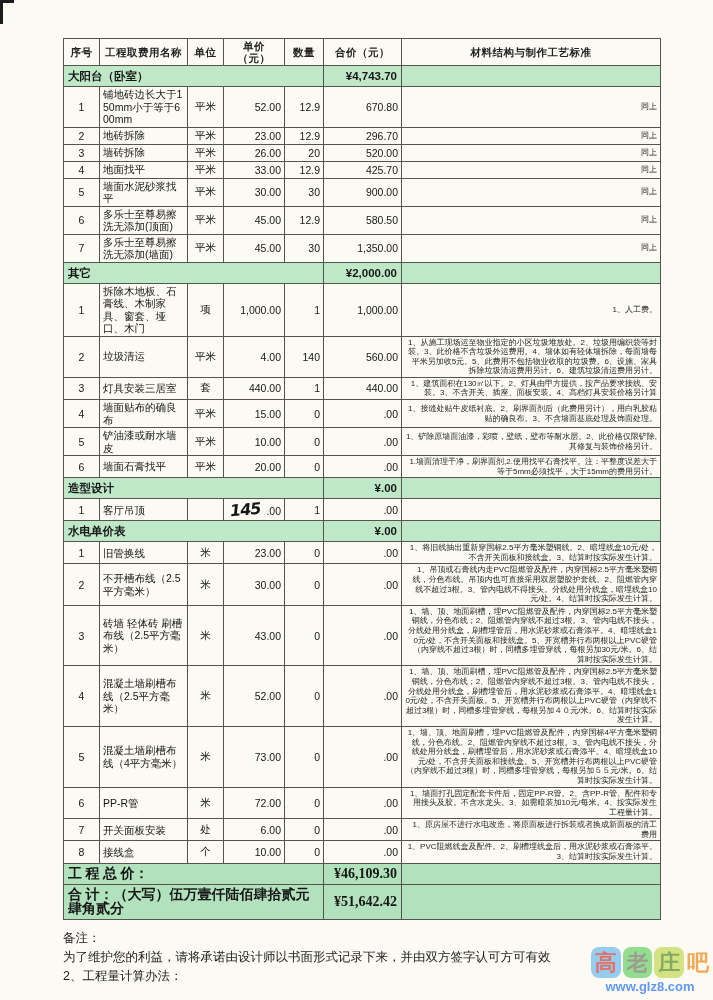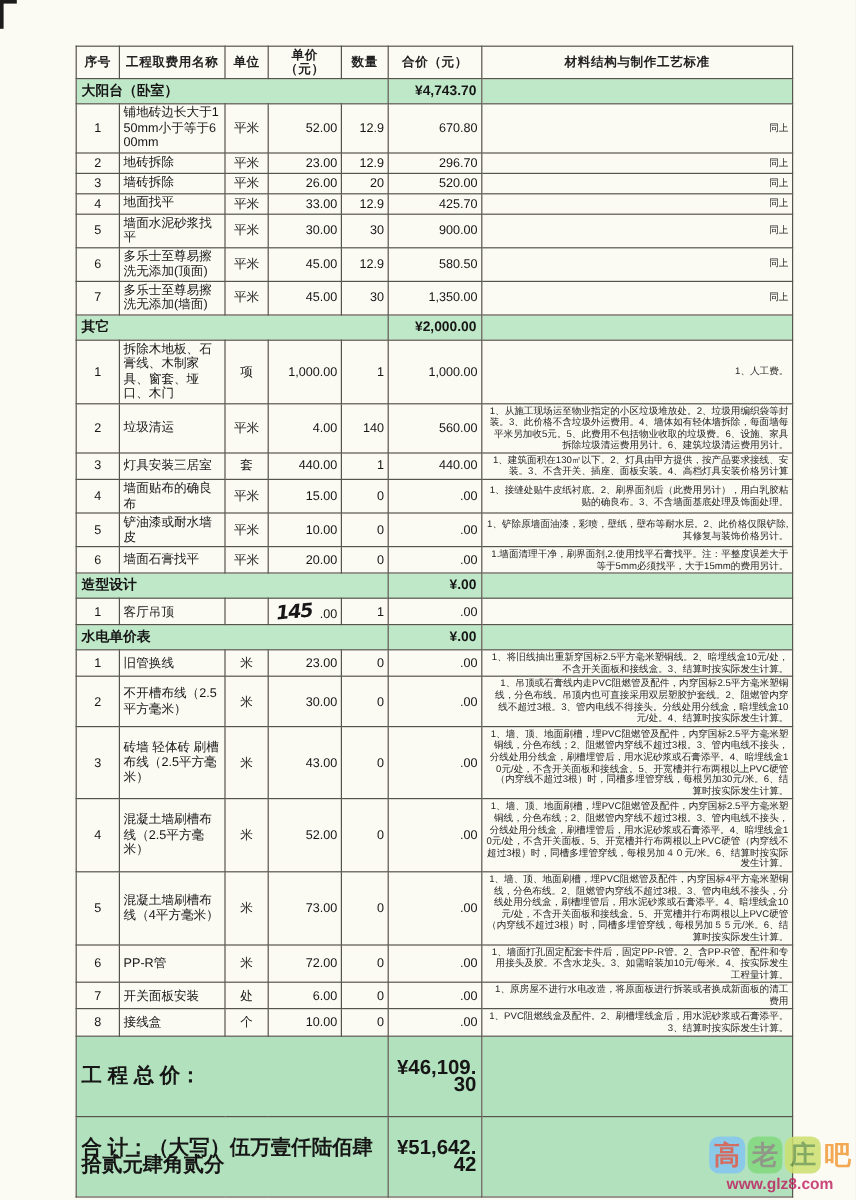--- a/index.html
+++ b/index.html
@@ -8,21 +8,21 @@
         box-sizing:border-box;padding:38px 29px 0 63px;color:#161616;}
   .scan-edge{position:absolute;left:0;top:0;width:3px;height:24px;background:#1c1c1c;}
   .scan-edge2{position:absolute;left:0;top:0;width:14px;height:3px;background:#1c1c1c;}
 
   table.quote{border-collapse:collapse;table-layout:fixed;width:597px;border-radius:17px;}
   table.quote td,table.quote th{border:1px solid #56554d;padding:1px 3px;vertical-align:middle;
         overflow:hidden;word-break:break-all;}
   th.hdr{font-size:10.5px;font-weight:bold;line-height:12px;padding:3px 2px;text-align:center;
         letter-spacing:0.5px;color:#222;}
   tr.band td{background:var(--band,#bfe8c8);font-weight:bold;font-size:11.5px;line-height:14px;padding:3px 4px;}
-  tr.totalrow td{background:var(--tband,#b2e2bd);font-weight:bold;font-size:17px;line-height:14px;padding:19px 4px;}
+  tr.totalrow td{background:var(--tband,#b2e2bd);font-weight:bold;font-size:14px;line-height:14px;padding:3px 4px;font-family:Liberation Serif, serif;}
   td.c-no{text-align:center;font-size:10.5px;}
   td.c-name{font-size:10.5px;line-height:12.5px;}
   td.c-unit{text-align:center;font-size:10.5px;}
   td.c-price,td.c-qty,td.c-amt{text-align:right;font-size:10.5px;padding-right:5px;}
   td.c-note{font-size:8px;line-height:9.6px;color:#262626;padding:2px 4px;text-align:right;}
   td.band-amt{text-align:right;font-size:11.5px;padding-right:5px;}
   .hand{display:inline-block;font-family:"DejaVu Sans",sans-serif;font-style:italic;font-weight:bold;
         font-size:16px;transform:rotate(-5deg);margin-right:6px;letter-spacing:-1px;}
 
   .notes{margin-top:9px;font-size:12.5px;line-height:19px;color:#1d1d1d;}
@@ -290,27 +290,28 @@
         </tr>
         <tr class="totalrow">
           <td colspan="5">合 计：（大写）伍万壹仟陆佰肆拾贰元肆角贰分</td>
           <td class="band-amt">¥51,642.42</td>
           <td></td>
         </tr>
       </tbody>
   </table>
 
   <div class="notes">
+    <div class="nt">备注：</div>
     <div class="nt">为了维护您的利益，请将承诺由设计师以书面形式记录下来，并由双方签字认可方可有效</div>
     <div class="nt">2、工程量计算办法：</div>
 
   </div>
 
   <div class="watermark">
     <div class="wm-tiles">
       <span class="wm-tile" style="background: rgb(133, 197, 240); color: rgb(221, 88, 79);">高</span>
       <span class="wm-tile" style="background: rgb(130, 217, 125); color: rgb(140, 140, 130);">老</span>
       <span class="wm-tile" style="background: rgb(205, 224, 111); color: rgb(111, 155, 74);">庄</span>
       <span class="wm-suffix" style="color: rgb(242, 154, 56);">吧</span>
     </div>
-    <div class="wm-url" style="color: #be185d;">www.glz8.com</div>
+    <div class="wm-url" style="color: #3b82f6;">www.glz8.com</div>
   </div>
 </div>
 
 </body></html>

